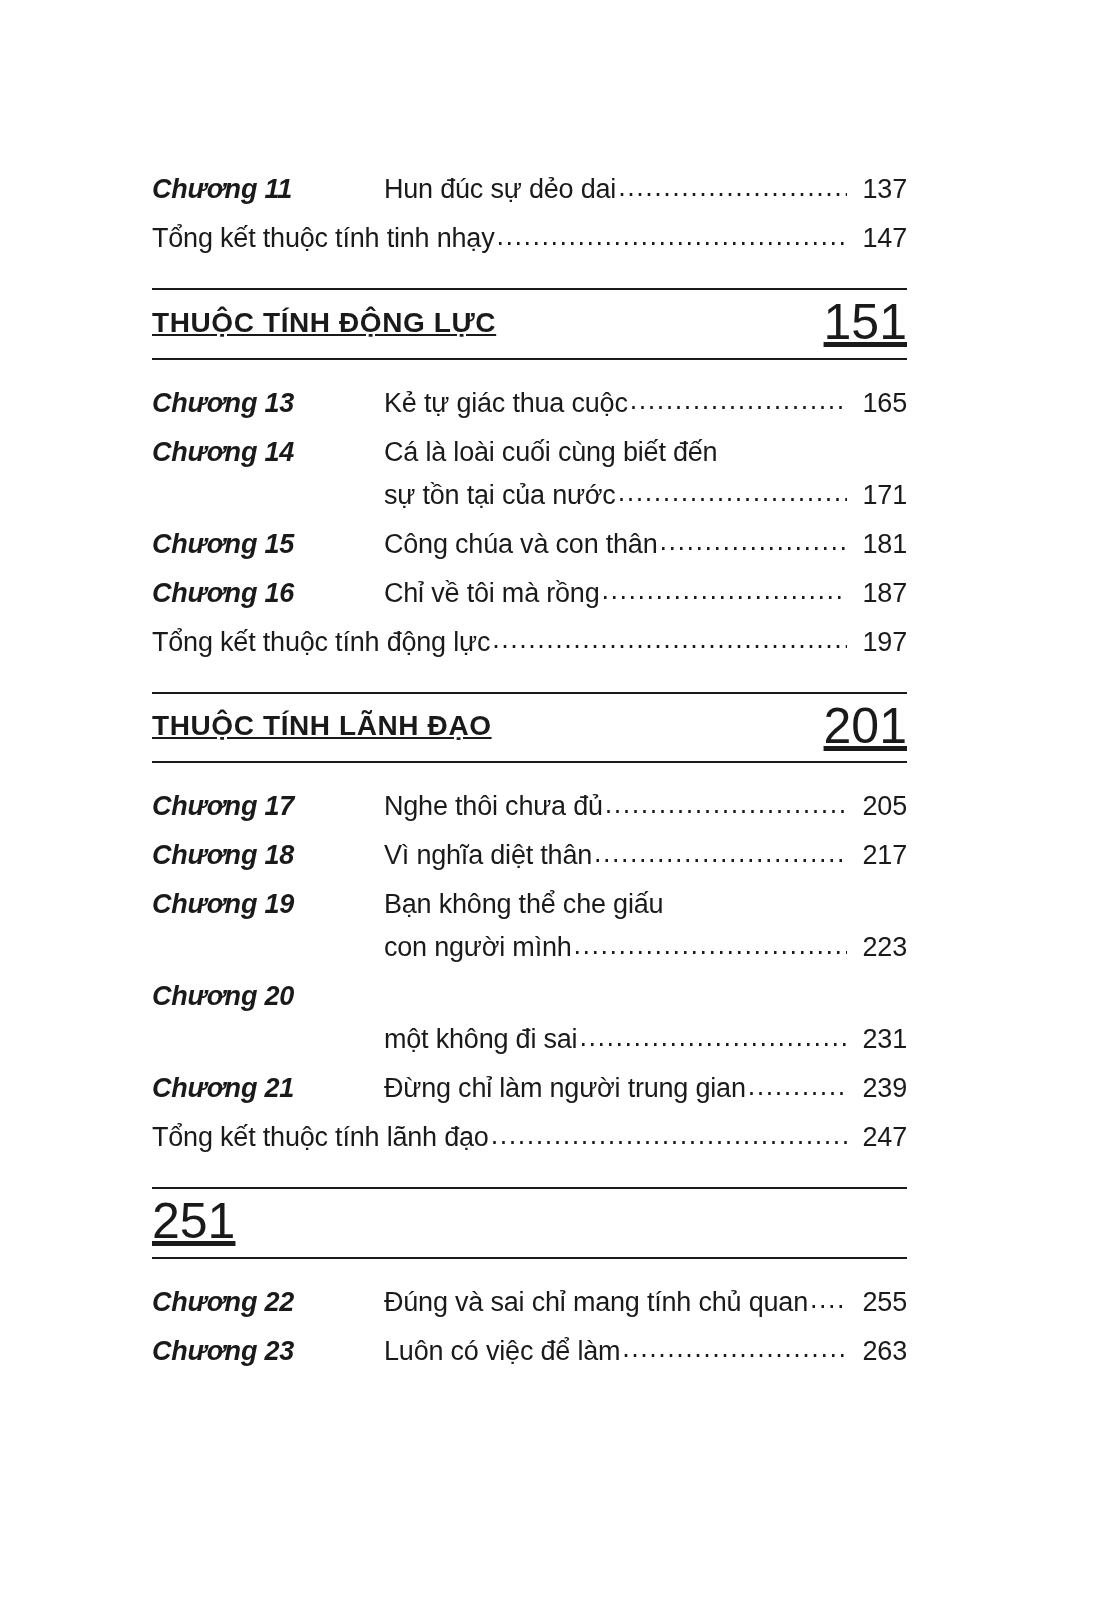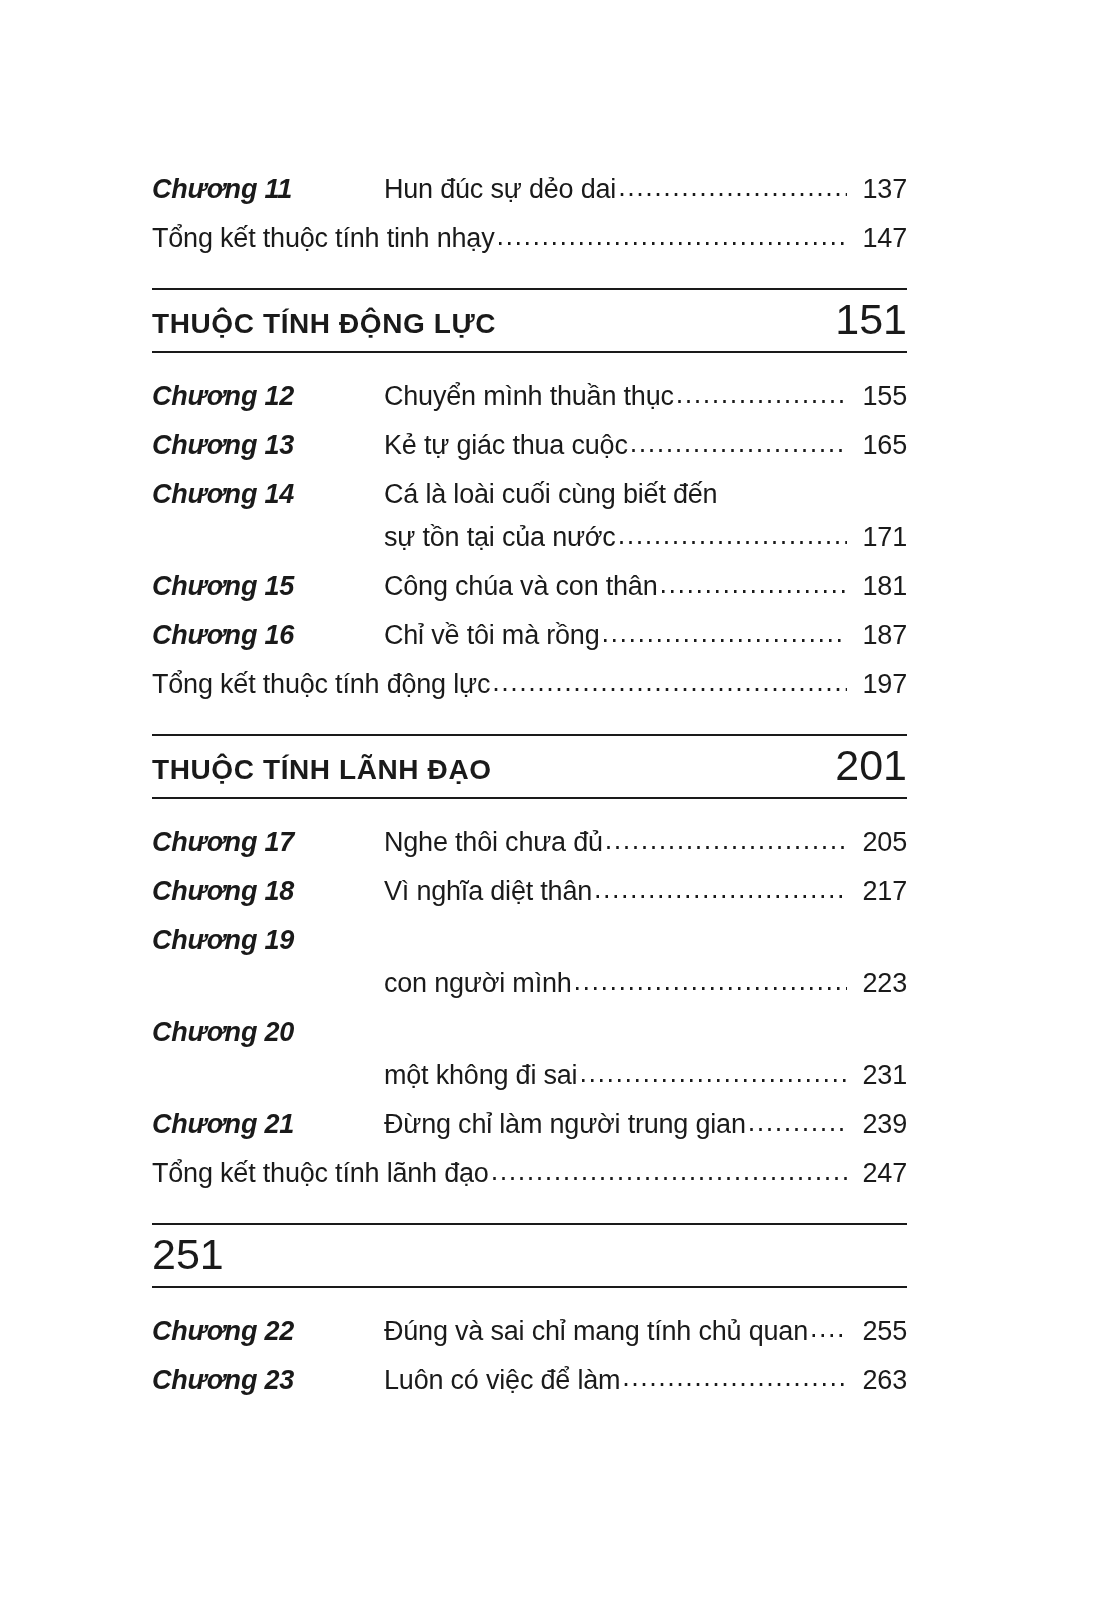--- a/index.html
+++ b/index.html
@@ -85,33 +85,34 @@
     content: "";
   }
 
   
   .section {
     margin-top: 36px;
     margin-bottom: 30px;
   }
   .section-inner {
     display: flex;
-    align-items: flex-end;
+    align-items: center;
     justify-content: space-between;
     border-top: 2px solid #1a1a1a;
     border-bottom: 2px solid #1a1a1a;
     padding: 9px 0 11px 0;
+    text-decoration: underline;
   }
   .section-title {
     font-size: 28px;
     font-weight: 700;
     letter-spacing: 0.6px;
   }
   .section-page {
-    font-size: 43px;
+    font-size: 50px;
     font-weight: 400;
     letter-spacing: 0px;
     line-height: 0.95;
   }
 </style>
 </head>
 <body>
 
 <div class="page">
 
@@ -128,26 +129,20 @@
     <span class="pageno">147</span>
   </div>
 
   <div class="section">
     <div class="section-inner">
       <span class="section-title">THUỘC TÍNH ĐỘNG LỰC</span>
       <span class="section-page">151</span>
     </div>
   </div>
 
-  <div class="toc-row">
-    <span class="chap-label">Chương 12</span>
-    <span class="chap-title">Chuyển mình thuần thục</span>
-    <span class="leader"></span>
-    <span class="pageno">155</span>
-  </div>
 
   <div class="toc-row">
     <span class="chap-label">Chương 13</span>
     <span class="chap-title">Kẻ tự giác thua cuộc</span>
     <span class="leader"></span>
     <span class="pageno">165</span>
   </div>
 
   <div class="toc-row noleader">
     <span class="chap-label">Chương 14</span>
@@ -197,20 +192,21 @@
 
   <div class="toc-row">
     <span class="chap-label">Chương 18</span>
     <span class="chap-title">Vì nghĩa diệt thân</span>
     <span class="leader"></span>
     <span class="pageno">217</span>
   </div>
 
   <div class="toc-row noleader">
     <span class="chap-label">Chương 19</span>
+    <span class="chap-title">Bạn không thể che giấu</span>
     <span class="leader"></span>
   </div>
   <div class="toc-row cont">
     <span class="chap-label"></span>
     <span class="chap-title">con người mình</span>
     <span class="leader"></span>
     <span class="pageno">223</span>
   </div>
 
   <div class="toc-row noleader">

